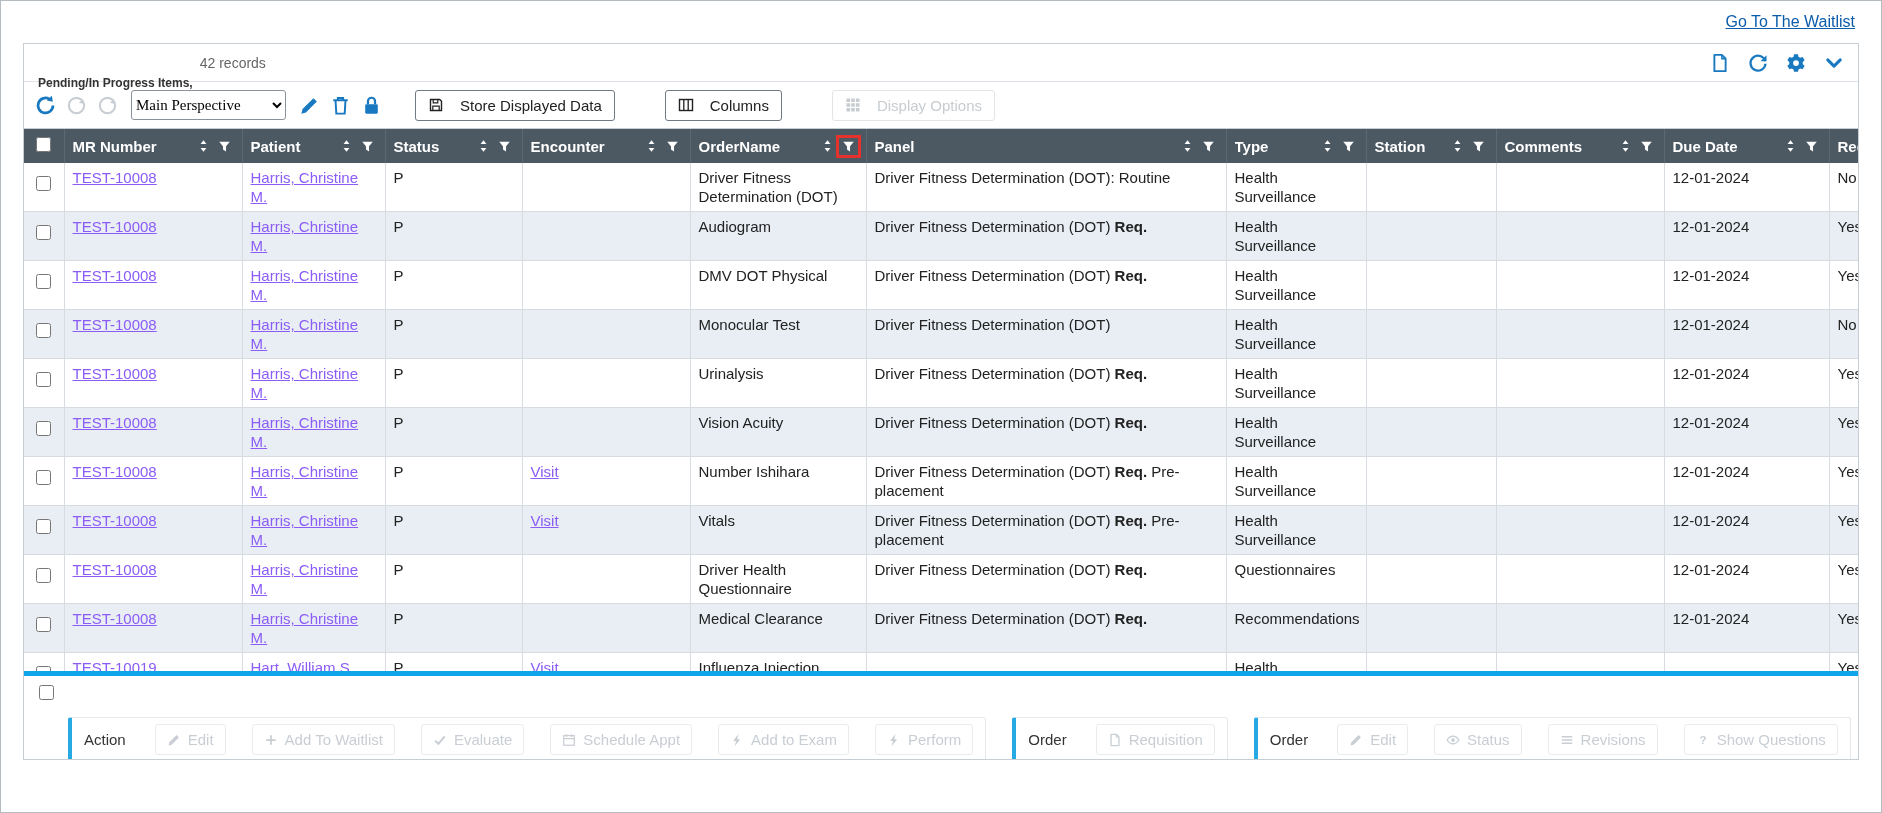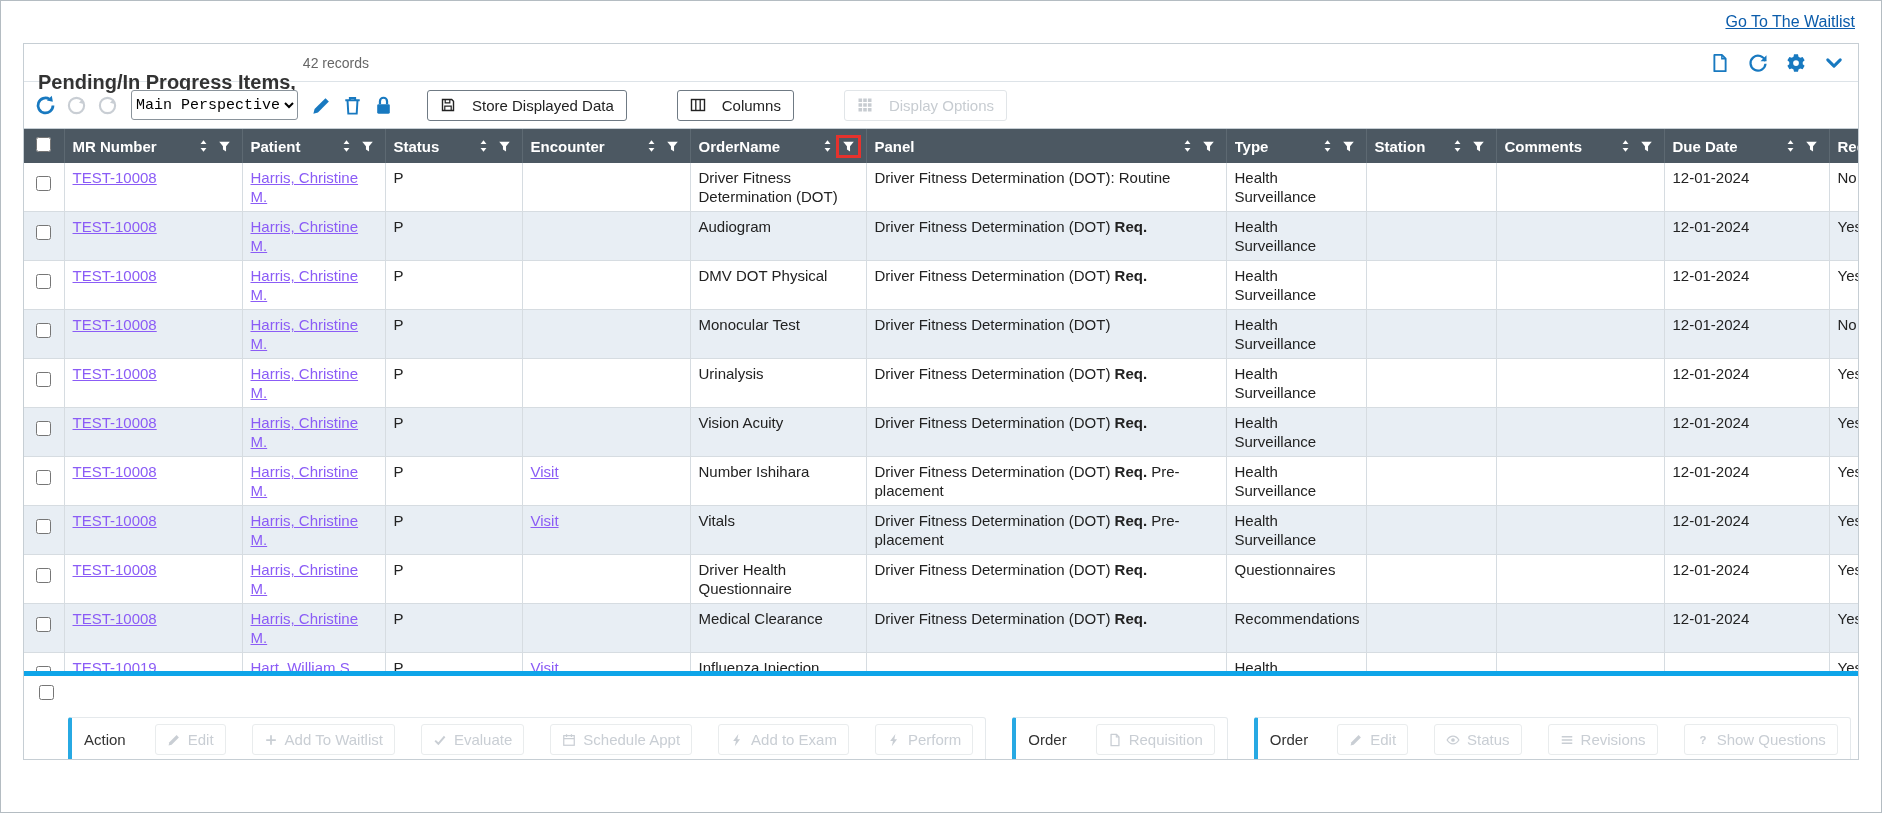--- a/index.html
+++ b/index.html
@@ -14,32 +14,32 @@
   .titlebar .controls { margin-left: auto; margin-right: 16px; display: flex; gap: 15px; align-items: center; }
   .titlebar .ic { width: 17px; height: 17px; color: #fff; cursor: pointer; }
 
   
   .waitlist-row { text-align: right; padding: 12px 26px 6px; }
   a.waitlist { color: #0b5cab; font-size: 16px; text-decoration: underline; cursor: pointer; }
 
   
   .panel { margin: 6px 22px 0; height: 717px; border: 1px solid #c6ced4; background: #fff; overflow: hidden; }
   .panel-header { display: flex; align-items: center; padding: 8px 14px; border-bottom: 1px solid #dde3e8; height: 38px; }
-  .panel-title { font-weight: bold; color: #333; font-size: 20px; margin-top: 40px; }
+  .panel-title { font-weight: bold; color: #333; font-size: 12px; margin-top: 40px; }
   .panel-count { color: #666; font-size: 14px; margin-left: 7px; }
   .panel-icons { margin-left: auto; display: flex; gap: 18px; align-items: center; }
   .panel-icons .ic { width: 20px; height: 20px; color: #1879c0; cursor: pointer; }
 
   
   .toolbar { display: flex; align-items: center; padding: 7px 10px; gap: 8px; height: 46px; }
   .icon-btn { background: none; border: none; padding: 1px; display: inline-flex; cursor: pointer; }
   .icon-btn .ic { width: 21px; height: 21px; }
   .icon-btn.blue { color: #1879c0; }
   .icon-btn.gray { color: #c9ced4; cursor: default; }
-  .perspective { height: 30px; font-size: 15px; min-width: 155px; margin: 0 4px; font-family: Liberation Mono, monospace;
+  .perspective { height: 30px; font-size: 15px; min-width: 155px; margin: 0 4px; font-family: Liberation Serif, serif;
                  border: 1px solid #8a939b; border-radius: 3px; background: #fff; }
   .btn { display: inline-flex; align-items: center; gap: 16px; border: 1px solid #6f7a84; background: #fff;
          border-radius: 3px; padding: 6px 12px; font-size: 15px; color: #222; cursor: pointer; font-family: inherit; }
   .btn .ic { width: 16px; height: 16px; }
   .btn.ml1 { margin-left: 24px; }
   .btn.ml2 { margin-left: 42px; }
   .btn.disabled { border-color: #e1e5e8; color: #c7ccd1; cursor: default; }
 
   
   .table-wrap { height: 548px; overflow: hidden; border-top: 1px solid #c6ced4; border-bottom: 5px solid #0ea5e9; }

